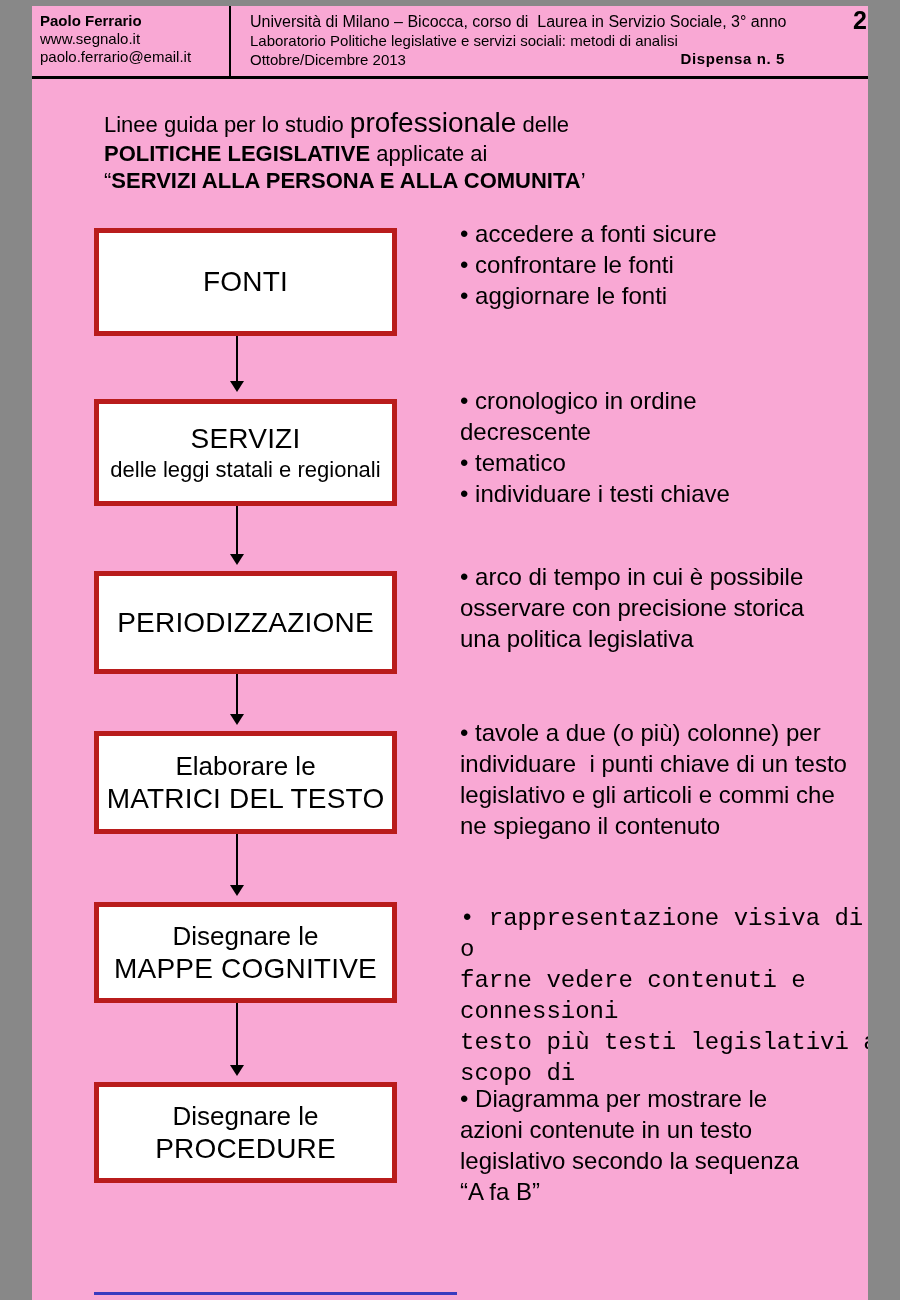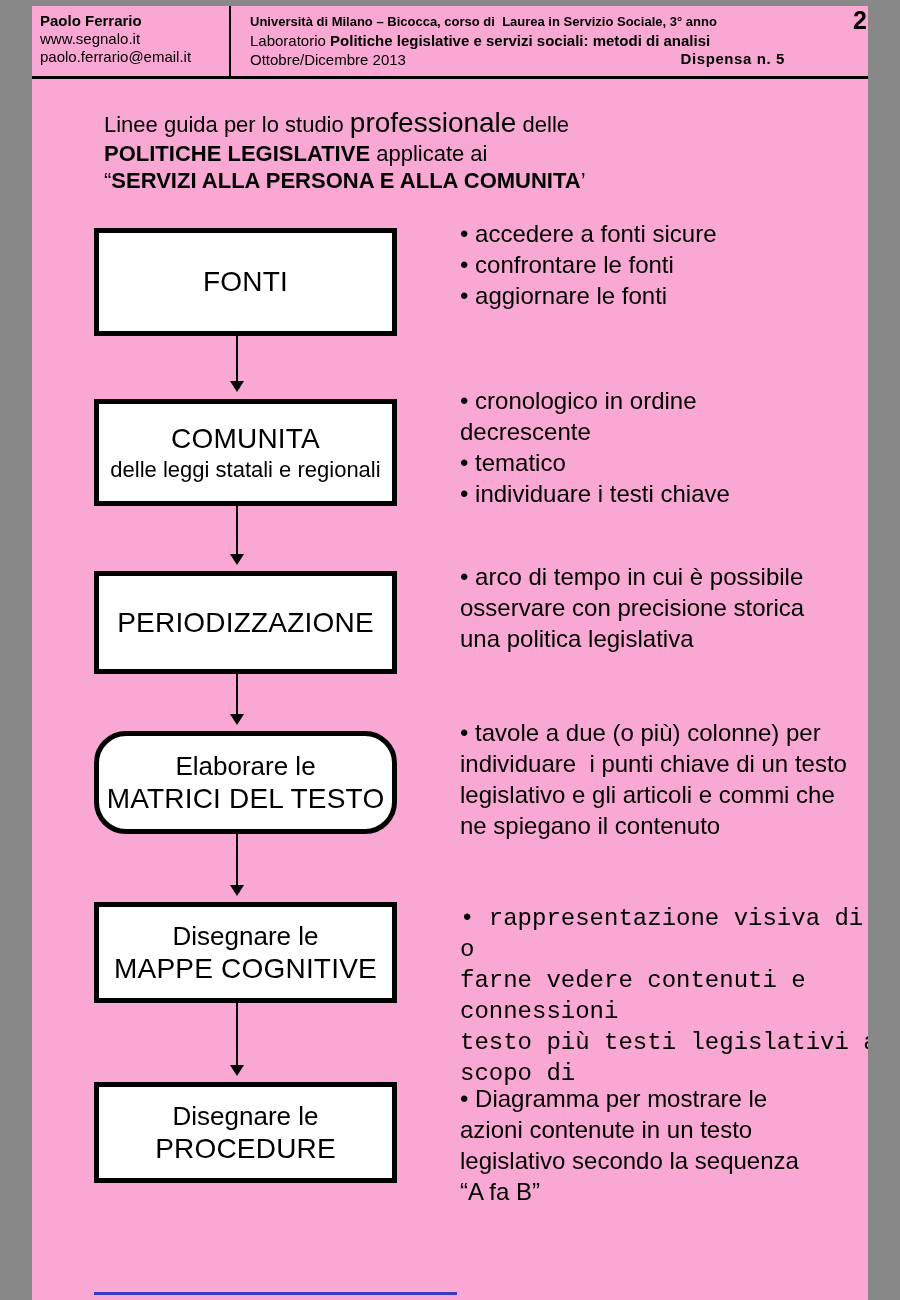--- a/index.html
+++ b/index.html
@@ -8,48 +8,48 @@
     background:#f9a8d4; overflow:hidden; color:#000;
     font-family:"Liberation Sans","DejaVu Sans",sans-serif;
   }
   .t{white-space:pre-wrap;}
 
   
   .hdr-left{position:absolute; left:8px; top:6px; font-size:15px; line-height:18px;}
   .hdr-left .name{font-weight:bold;}
   .hdr-vline{position:absolute; left:197px; top:0; width:2px; height:71px; background:#000;}
   .hdr-right{position:absolute; left:218px; top:6px; font-size:15px; line-height:19px; width:600px;}
-  .hdr-right .l1{font-weight:bold; font-size:13px;}
-  .hdr-right .l2 b{font-weight:bold;}
+  .hdr-right .l1{font-weight:normal; font-size:16px;}
+  .hdr-right .l2 b{font-weight:normal;}
   .dispensa{position:absolute; top:44px; right:83px; font-weight:bold; font-size:15px; letter-spacing:0.6px;}
   .pagenum{position:absolute; left:821px; top:0px; font-weight:bold; font-size:25px;}
   .hdr-rule{position:absolute; left:0; top:70px; width:851px; height:3px; background:#000;}
 
   
   .title{position:absolute; left:72px; top:101px; font-size:22px;}
   .title .tl1{line-height:31px;}
   .title .tl2{line-height:27px;}
   .title .tl3{line-height:28px;}
   .title .big{font-size:28px;}
   .title .bold{font-weight:bold;}
 
   
   .box{
     position:absolute; left:62px; width:303px; box-sizing:border-box;
-    border:5px solid #000000; background:#fff;
+    border:5px solid #b91c1c; background:#fff;
     display:flex; flex-direction:column; align-items:center; justify-content:center;
     text-align:center;
   }
   .box-pre{font-size:26px; line-height:32px;}
   .box-title{font-size:28px; line-height:34px; letter-spacing:0.2px;}
   .box-sub{font-size:22px; line-height:27px;}
   .b1{top:222px; height:108px;}
   .b2{top:393px; height:107px;}
   .b3{top:565px; height:103px;}
-  .b4{top:725px; height:103px;border-radius:32px;}
+  .b4{top:725px; height:103px;}
   .b5{top:896px; height:101px;}
   .b6{top:1076px; height:101px;}
 
   
   .arrow{position:absolute; left:198px; width:14px;}
   .arrow .shaft{position:absolute; left:6px; top:0; bottom:10px; width:2px; background:#000;}
   .arrow .head{position:absolute; left:0; bottom:0; width:0; height:0;
     border-left:7px solid transparent; border-right:7px solid transparent; border-top:11px solid #000;}
   .a1{top:330px; height:56px;}
   .a2{top:500px; height:59px;}
@@ -90,21 +90,21 @@
     <div class="tl3 t"><span class="t">“</span><span class="bold t">SERVIZI ALLA PERSONA E ALLA COMUNITA</span><span class="t">’</span></div>
   </div>
 
   <div class="box b1">
     <div class="box-pre t"></div>
     <div class="box-title t">FONTI</div>
     <div class="box-sub t"></div>
   </div>
   <div class="box b2">
     <div class="box-pre t"></div>
-    <div class="box-title t">COMUNITA</div>
+    <div class="box-title t">SERVIZI</div>
     <div class="box-sub t">delle leggi statali e regionali</div>
   </div>
   <div class="box b3">
     <div class="box-pre t"></div>
     <div class="box-title t">PERIODIZZAZIONE</div>
     <div class="box-sub t"></div>
   </div>
   <div class="box b4">
     <div class="box-pre t">Elaborare le</div>
     <div class="box-title t">MATRICI DEL TESTO</div>

